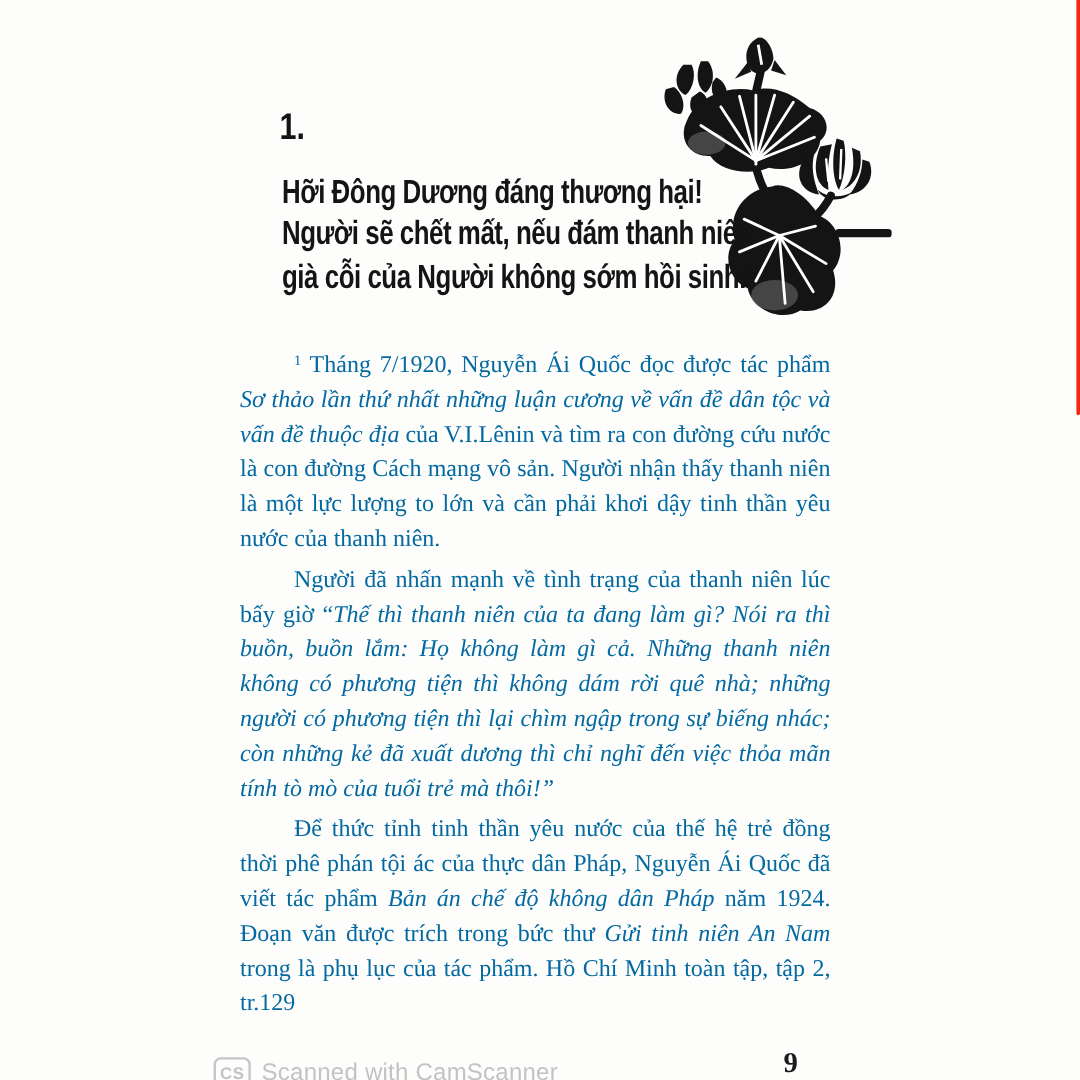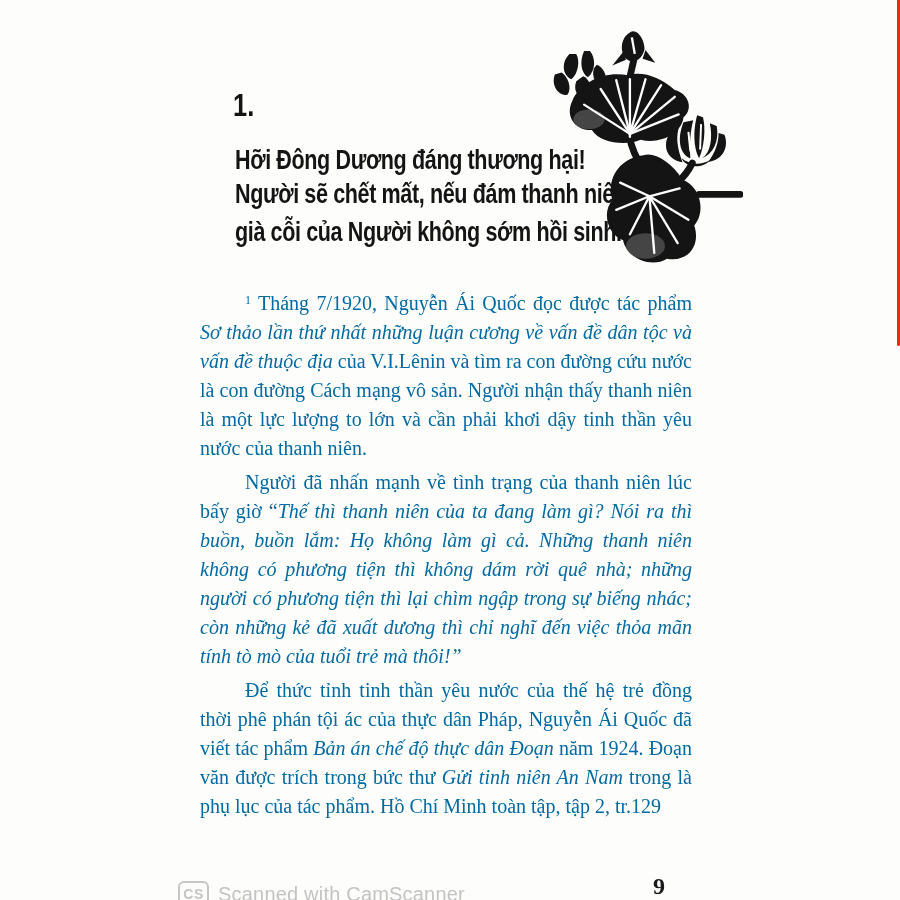--- a/index.html
+++ b/index.html
@@ -142,21 +142,21 @@
 
   <div class="chapter-title">
       <div>Hỡi Đông Dương đáng thương hại!</div>
       <div>Người sẽ chết mất, nếu đám thanh niên</div>
       <div>già cỗi của Người không sớm hồi sinh.<sup>1</sup></div>
     </div>
 
   <div class="body-text">
       <p><sup>1</sup><span> Tháng 7/1920, Nguyễn Ái Quốc đọc được tác phẩm </span><span class="it">Sơ thảo lần thứ nhất những luận cương về vấn đề dân tộc và vấn đề thuộc địa</span><span> của V.I.Lênin và tìm ra con đường cứu nước là con đường Cách mạng vô sản. Người nhận thấy thanh niên là một lực lượng to lớn và cần phải khơi dậy tinh thần yêu nước của thanh niên.</span></p>
       <p><span>Người đã nhấn mạnh về tình trạng của thanh niên lúc bấy giờ “</span><span class="it">Thế thì thanh niên của ta đang làm gì? Nói ra thì buồn, buồn lắm: Họ không làm gì cả. Những thanh niên không có phương tiện thì không dám rời quê nhà; những người có phương tiện thì lại chìm ngập trong sự biếng nhác; còn những kẻ đã xuất dương thì chỉ nghĩ đến việc thỏa mãn tính tò mò của tuổi trẻ mà thôi!”</span></p>
-      <p><span>Để thức tỉnh tinh thần yêu nước của thế hệ trẻ đồng thời phê phán tội ác của thực dân Pháp, Nguyễn Ái Quốc đã viết tác phẩm </span><span class="it">Bản án chế độ thực dân Đoạn</span><span> năm 1924. Đoạn văn được trích trong bức thư </span><span class="it">Gửi tinh niên An Nam</span><span> trong là phụ lục của tác phẩm. Hồ Chí Minh toàn tập, tập 2, tr.129</span></p>
+      <p><span>Để thức tỉnh tinh thần yêu nước của thế hệ trẻ đồng thời phê phán tội ác của thực dân Pháp, Nguyễn Ái Quốc đã viết tác phẩm </span><span class="it">Bản án chế độ không dân Pháp</span><span> năm 1924. Đoạn văn được trích trong bức thư </span><span class="it">Gửi tinh niên An Nam</span><span> trong là phụ lục của tác phẩm. Hồ Chí Minh toàn tập, tập 2, tr.129</span></p>
     </div>
 
   <div class="watermark">
     <span class="cs-badge">CS</span>
     <span class="wm-text">Scanned with CamScanner</span>
   </div>
   <div class="page-number">9</div>
 
 </div>
 

